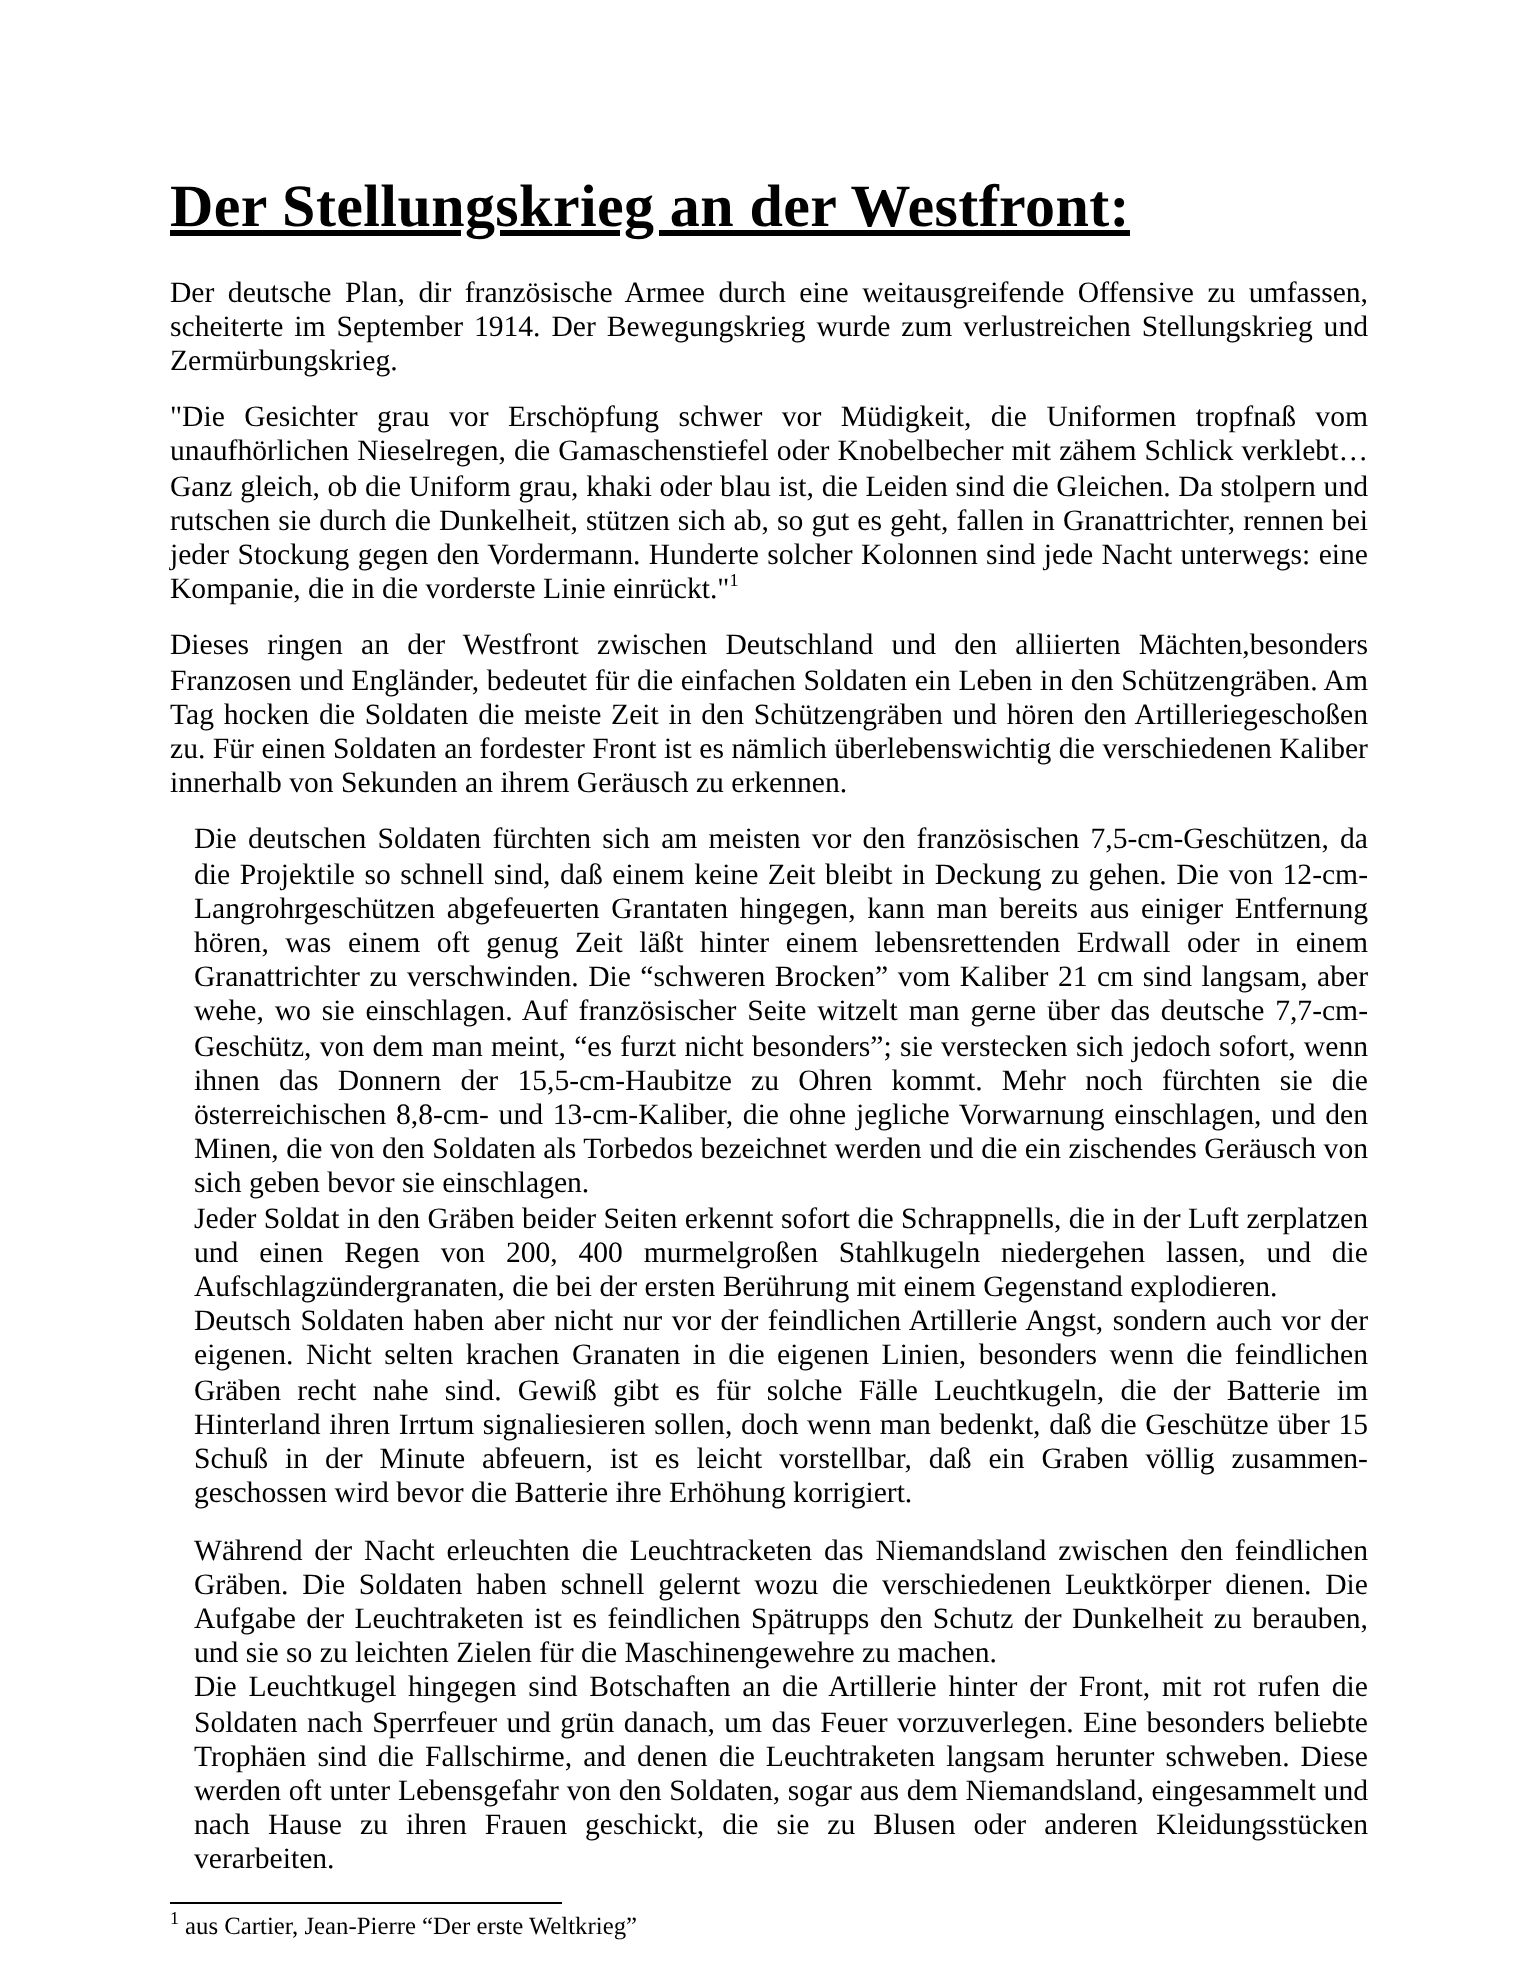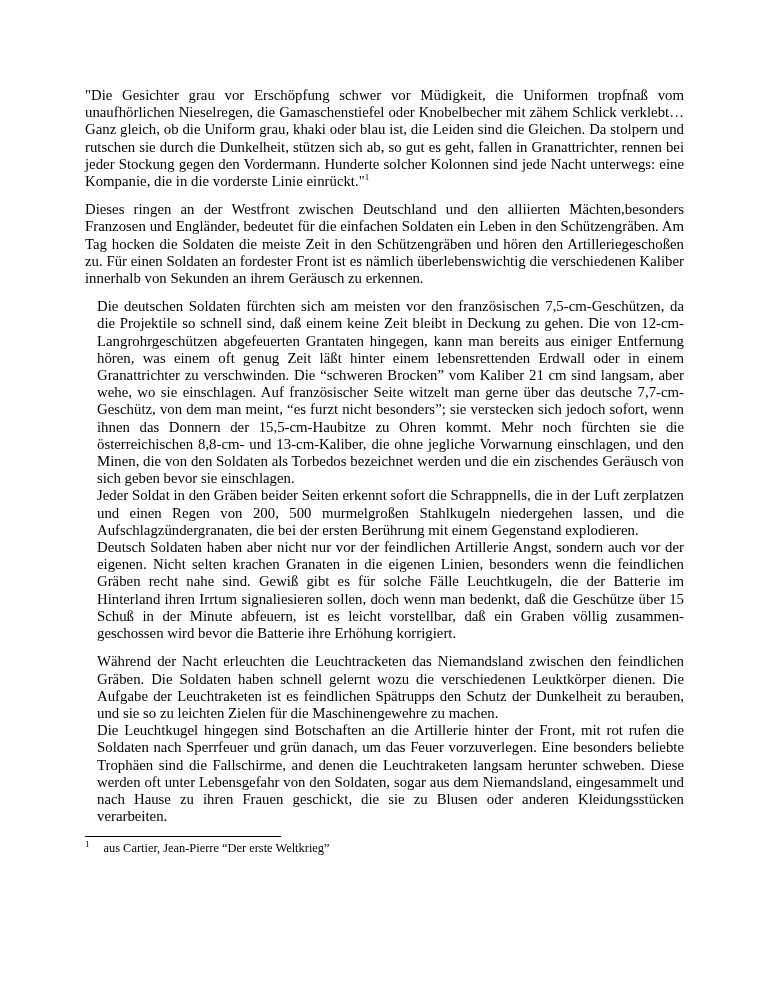--- a/index.html
+++ b/index.html
@@ -54,37 +54,38 @@
     margin: 0 0 4px 0;
   }
   .footnote {
     font-size: 12.4px;
     line-height: 15px;
     margin: 0;
     text-align: left;
   }
   .footnote .fn-text {
     padding-left: 3px;
-    margin-left: 11px;
   }
 </style>
 </head>
 <body>
 
 <div class="page">
 
+  <h1 class="title">Der Stellungskrieg an der Westfront:</h1>
 
+  <p class="para">Der deutsche Plan, dir französische Armee durch eine weitausgreifende Offensive zu umfassen, scheiterte im September 1914. Der Bewegungskrieg wurde zum verlustreichen Stellungskrieg und Zermürbungskrieg.</p>
 
   <p class="para"><span>"Die Gesichter grau vor Erschöpfung schwer vor Müdigkeit, die Uniformen tropfnaß vom unaufhörlichen Nieselregen, die Gamaschenstiefel oder Knobelbecher mit zähem Schlick verklebt… Ganz gleich, ob die Uniform grau, khaki oder blau ist, die Leiden sind die Gleichen. Da stolpern und rutschen sie durch die Dunkelheit, stützen sich ab, so gut es geht, fallen in Granattrichter, rennen bei jeder Stockung gegen den Vordermann. Hunderte solcher Kolonnen sind jede Nacht unterwegs: eine Kompanie, die in die vorderste Linie einrückt."</span><sup class="fn-ref">1</sup></p>
 
   <p class="para">Dieses ringen an der Westfront zwischen Deutschland und den alliierten Mächten,besonders Franzosen und Engländer, bedeutet für die einfachen Soldaten ein Leben in den Schützengräben. Am Tag hocken die Soldaten die meiste Zeit in den Schützengräben und hören den Artilleriegeschoßen zu. Für einen Soldaten an fordester Front ist es nämlich überlebenswichtig die verschiedenen Kaliber innerhalb von Sekunden an ihrem Geräusch zu erkennen.</p>
 
   <div class="para-group">
     <p class="para tight">Die deutschen Soldaten fürchten sich am meisten vor den französischen 7,5-cm-Geschützen, da die Projektile so schnell sind, daß einem keine Zeit bleibt in Deckung zu gehen. Die von 12-cm-Langrohrgeschützen abgefeuerten Grantaten hingegen, kann man bereits aus einiger Entfernung hören, was einem oft genug Zeit läßt hinter einem lebensrettenden Erdwall oder in einem Granattrichter zu verschwinden. Die “schweren Brocken” vom Kaliber 21 cm sind langsam, aber wehe, wo sie einschlagen. Auf französischer Seite witzelt man gerne über das deutsche 7,7-cm-Geschütz, von dem man meint, “es furzt nicht besonders”; sie verstecken sich jedoch sofort, wenn ihnen das Donnern der 15,5-cm-Haubitze zu Ohren kommt. Mehr noch fürchten sie die österreichischen 8,8-cm- und 13-cm-Kaliber, die ohne jegliche Vorwarnung einschlagen, und den Minen, die von den Soldaten als Torbedos bezeichnet werden und die ein zischendes Geräusch von sich geben bevor sie einschlagen.</p>
-    <p class="para tight">Jeder Soldat in den Gräben beider Seiten erkennt sofort die Schrappnells, die in der Luft zerplatzen und einen Regen von 200, 500 murmelgroßen Stahlkugeln niedergehen lassen, und die Aufschlagzündergranaten, die bei der ersten Berührung mit einem Gegenstand explodieren.</p>
+    <p class="para tight">Jeder Soldat in den Gräben beider Seiten erkennt sofort die Schrappnells, die in der Luft zerplatzen und einen Regen von 200, 400 murmelgroßen Stahlkugeln niedergehen lassen, und die Aufschlagzündergranaten, die bei der ersten Berührung mit einem Gegenstand explodieren.</p>
     <p class="para tight">Deutsch Soldaten haben aber nicht nur vor der feindlichen Artillerie Angst, sondern auch vor der eigenen. Nicht selten krachen Granaten in die eigenen Linien, besonders wenn die feindlichen Gräben recht nahe sind. Gewiß gibt es für solche Fälle Leuchtkugeln, die der Batterie im Hinterland ihren Irrtum signaliesieren sollen, doch wenn man bedenkt, daß die Geschütze über 15 Schuß in der Minute abfeuern, ist es leicht vorstellbar, daß ein Graben völlig zusammen-geschossen wird bevor die Batterie ihre Erhöhung korrigiert.</p>
   </div>
 
   <div class="para-group">
     <p class="para tight">Während der Nacht erleuchten die Leuchtracketen das Niemandsland zwischen den feindlichen Gräben. Die Soldaten haben schnell gelernt wozu die verschiedenen Leuktkörper dienen. Die Aufgabe der Leuchtraketen ist es feindlichen Spätrupps den Schutz der Dunkelheit zu berauben, und sie so zu leichten Zielen für die Maschinengewehre zu machen.</p>
     <p class="para tight">Die Leuchtkugel hingegen sind Botschaften an die Artillerie hinter der Front, mit rot rufen die Soldaten nach Sperrfeuer und grün danach, um das Feuer vorzuverlegen. Eine besonders beliebte Trophäen sind die Fallschirme, and denen die Leuchtraketen langsam herunter schweben. Diese werden oft unter Lebensgefahr von den Soldaten, sogar aus dem Niemandsland, eingesammelt und nach Hause zu ihren Frauen geschickt, die sie zu Blusen oder anderen Kleidungsstücken verarbeiten.</p>
   </div>
 
   <div class="footnote-area">
     <div class="footnote-rule"></div>

